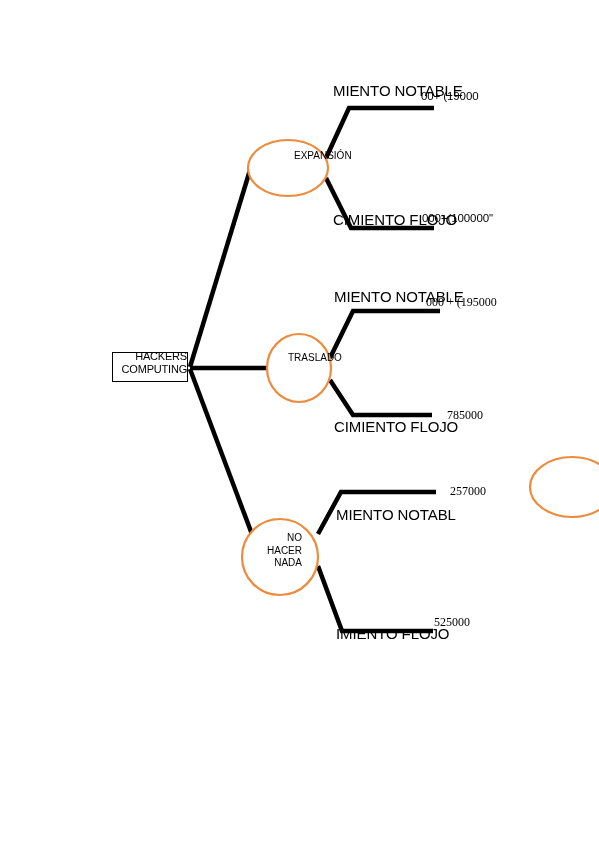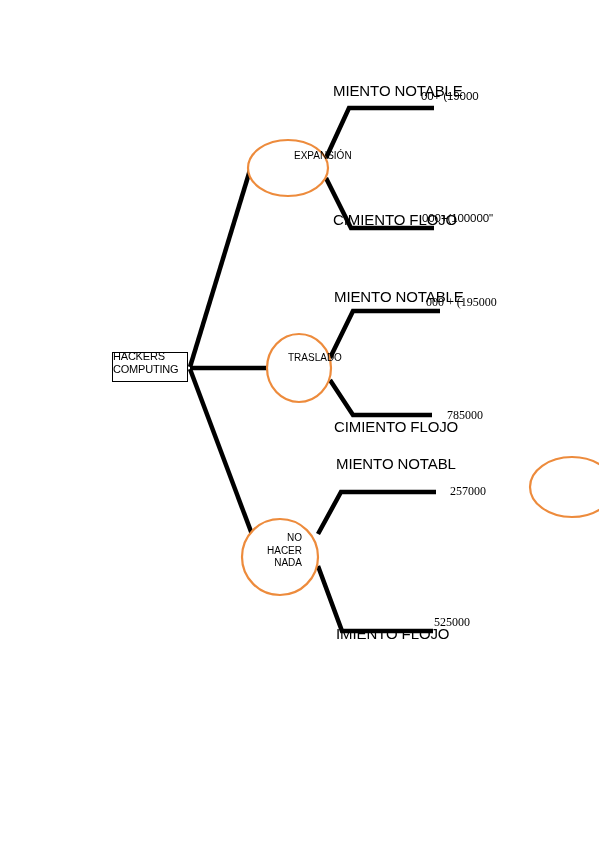--- a/index.html
+++ b/index.html
@@ -33,21 +33,21 @@
     height: 30px;
     border: 1.5px solid #000000;
     background: #ffffff;
     box-sizing: border-box;
   }
   .root-label {
     position: absolute;
     left: 113px;
     top: 350px;
     width: 74px;
-    text-align: left;
+    text-align: right;
     font-size: 11px;
     line-height: 13px;
     color: #000000;
     letter-spacing: -0.2px;
     pointer-events: none;
   }
   
   .node-label {
     position: absolute;
     text-align: center;
@@ -129,19 +129,19 @@
 
   <div class="branch-label" style="left:333px; top:211px;">CIMIENTO FLOJO</div>
   <div class="payoff-sans" style="left:422px; top:212px;">000+(100000"</div>
 
   <div class="branch-label" style="left:334px; top:288px;">MIENTO NOTABLE</div>
   <div class="payoff-serif" style="left:426px; top:288px;">000 + (195000</div>
 
   <div class="branch-label" style="left:334px; top:418px;">CIMIENTO FLOJO</div>
   <div class="payoff-serif" style="left:447px; top:401px;text-align:right;">785000</div>
 
-  <div class="branch-label" style="left:336px; top:455px;text-align:right;">MIENTO NOTABL</div>
+  <div class="branch-label" style="left:336px; top:506px;text-align:right;">MIENTO NOTABL</div>
   <div class="payoff-serif" style="left:450px; top:477px;">257000</div>
 
   <div class="branch-label" style="left:336px; top:625px;">IMIENTO FLOJO</div>
   <div class="payoff-serif" style="left:434px; top:608px;">525000</div>
 
 </div>
 
 </body></html>

